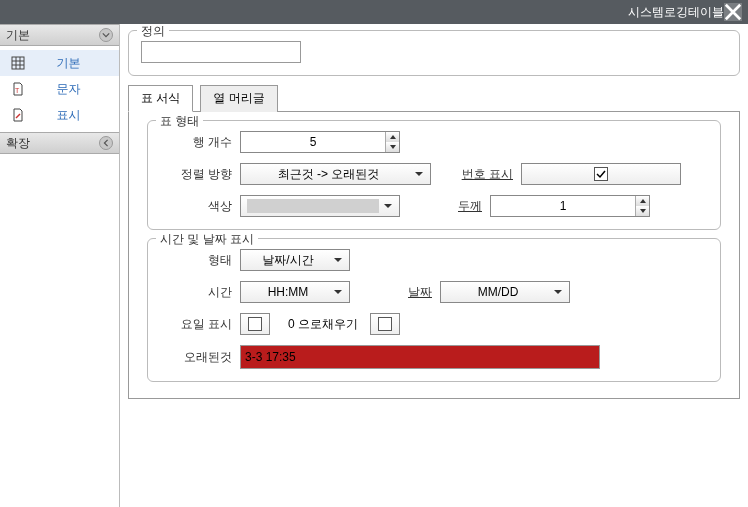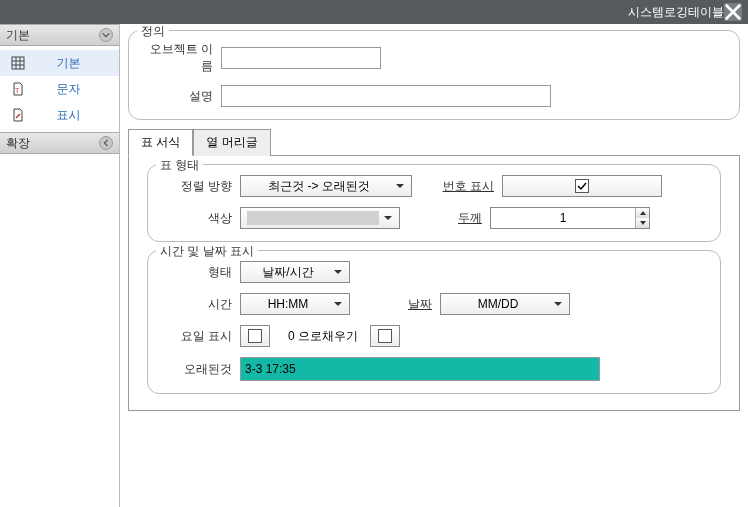--- a/index.html
+++ b/index.html
@@ -17,35 +17,35 @@
     .chev svg { width: 8px; height: 8px; }
     .side-items { padding: 4px 0; }
     .side-item { height: 26px; display: flex; align-items: center; padding: 0 10px; gap: 10px; color: #2a69b6; cursor: pointer; }
     .side-item.active { background: #e6eef9; }
     .side-icon { width: 16px; height: 16px; display: flex; align-items: center; justify-content: center; }
     .side-icon svg { width: 14px; height: 14px; }
     .side-label { flex: 1; font-size: 12px; text-align: center; padding-right: 8px; }
     
     .content { flex: 1; padding: 6px 8px; overflow: auto; }
     
-    .fieldset { border: 1px solid #bbb; border-radius: 12px; margin-bottom: 8px; padding: 10px 12px 12px; position: relative; }
+    .fieldset { border: 1px solid #bbb; border-radius: 6px; margin-bottom: 8px; padding: 10px 12px 12px; position: relative; }
     .legend { position: absolute; top: -8px; left: 8px; background: #fff; padding: 0 4px; color: #333; font-size: 12px; }
     
     .row { display: flex; align-items: center; margin-bottom: 10px; }
     .row:last-child { margin-bottom: 0; }
     .lbl { width: 80px; color: #333; font-size: 12px; text-align: right; padding-right: 8px; }
     .lbl.short { width: 60px; text-decoration: underline; }
     
     input.text { border: 1px solid #999; height: 22px; padding: 0 4px; font-size: 12px; background: #fff; }
     .text.w1 { width: 160px; }
     .text.w2 { width: 330px; }
-    .text.preview { width: 360px; height: 24px; background: #14b8a6; }
+    .text.preview { width: 360px; height: 24px; background: #b91c1c; }
     
     .tabs { display: flex; border-bottom: 1px solid #999; margin-bottom: 0; }
-    .tab { padding: 4px 12px; border: 1px solid #999; border-bottom: none; background: #eee; margin-right: 0; cursor: pointer; position: relative; top: 1px; font-size: 12px; }
+    .tab { padding: 4px 12px; border: 1px solid #999; border-bottom: none; background: #eee; margin-right: 7px; cursor: pointer; position: relative; top: 1px; font-size: 12px; }
     .tab.active { background: #fff; border-bottom: 1px solid #fff; }
     
     .tab-body { border: 1px solid #999; border-top: none; padding: 8px 18px; }
     
     .combo { border: 1px solid #888; height: 22px; background: linear-gradient(#fff,#eee); display: flex; align-items: center; padding: 0 4px; cursor: pointer; position: relative; }
     .combo-text { flex: 1; text-align: center; font-size: 12px; }
     .combo-arrow { width: 14px; display: flex; align-items: center; justify-content: center; }
     .combo-arrow svg { width: 8px; height: 8px; }
     .combo.color .combo-text { background: #d0d0d0; height: 14px; margin: 0 2px; flex:1; }
     
@@ -124,43 +124,56 @@
           </svg>
         </span>
     </div>
   </div>
 
   <div class="content">
 
     <div class="fieldset">
       <span class="legend">정의</span>
       <div class="row">
-        <span class="lbl">오브젝트 이름</span>
         <input class="text w1" type="text" value="" style="">
-      </div>
-      <div class="row">
-        <span class="lbl">설명</span>
-        <input class="text w2" type="text" value="" style="">
       </div>
     </div>
 
     <div class="tabs">
       <div class="tab active">표 서식</div>
       <div class="tab">열 머리글</div>
     </div>
 
     <div class="tab-body">
 
       <div class="fieldset">
         <span class="legend">표 형태</span>
 
+        <div class="row">
+          <span class="lbl">행 개수</span>
+          <div class="spinner" style="width:160px">
+            <span class="spinner-text">5</span>
+            <div class="spinner-btns">
+              <div class="spinner-btn">
+                  <svg viewBox="0 0 6 6">
+                    <path d="M0 5 L3 1 L6 5 Z" fill="#333"></path>
+                  </svg>
+                </div>
+              <div class="spinner-btn">
+                  <svg viewBox="0 0 6 6">
+                    <path d="M0 1 L3 5 L6 1 Z" fill="#333"></path>
+                  </svg>
+                </div>
+            </div>
+          </div>
+        </div>
 
         <div class="row">
           <span class="lbl">정렬 방향</span>
-          <div class="combo" style="width:172px">
+          <div class="combo" style="width:191px">
             <span class="combo-text">최근것 -&gt; 오래된것</span>
             <span class="combo-arrow">
                 <svg viewBox="0 0 8 8">
                   <path d="M0 2 L4 6 L8 2 Z" fill="#333"></path>
                 </svg>
               </span>
           </div>
           <div class="gap2"></div>
           <span class="lbl short">번호 표시</span>
           <div class="checkbox-wrap" style="width:160px">

